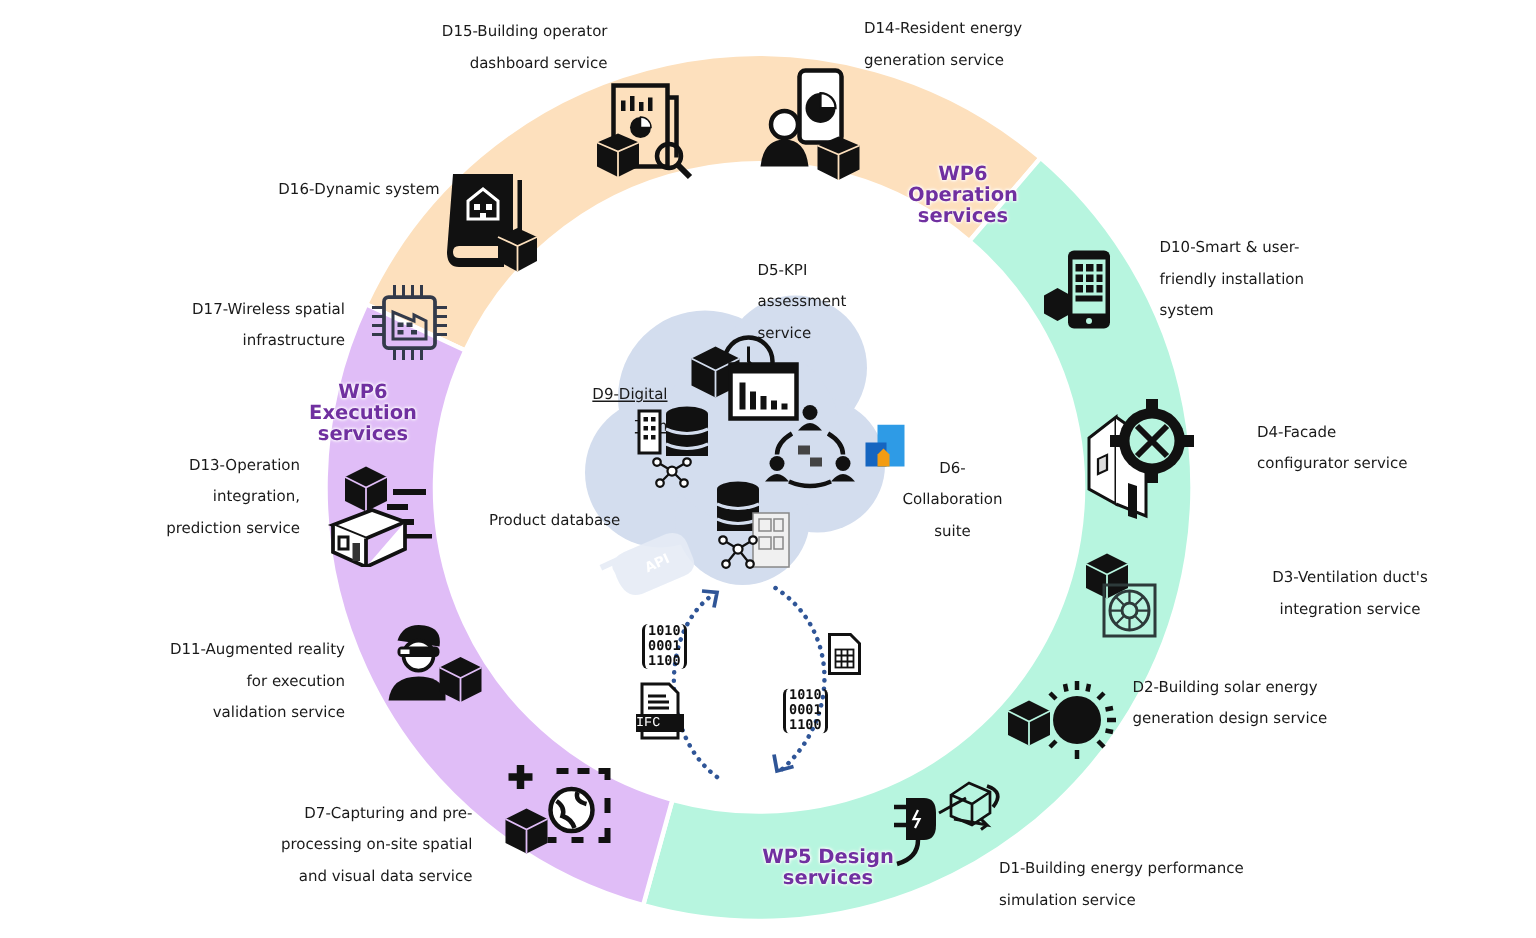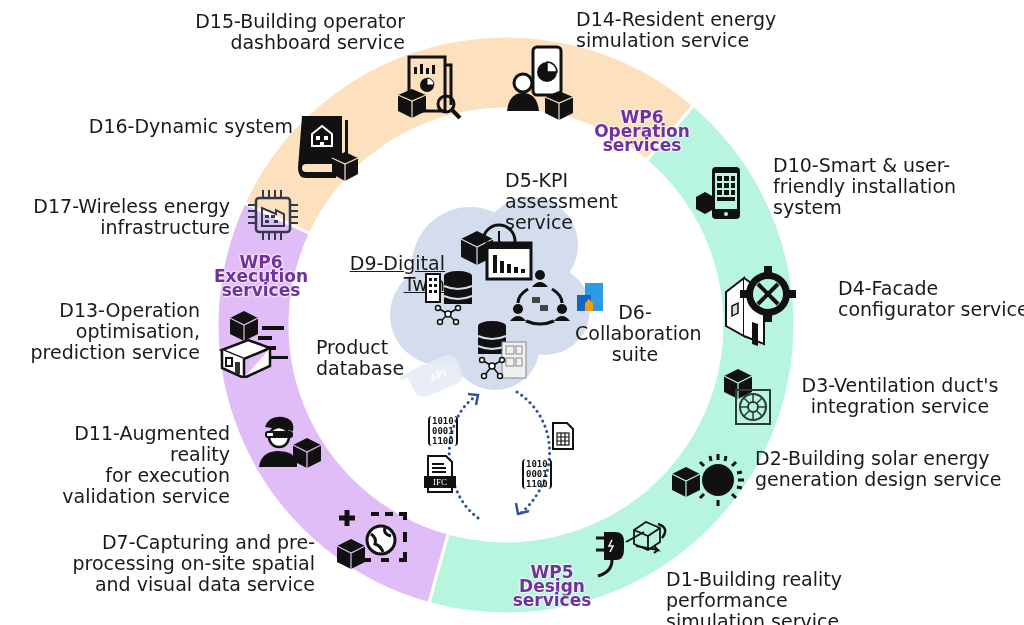--- a/index.html
+++ b/index.html
@@ -1,22 +1,22 @@
 <!DOCTYPE html>
 <html><head>
 <meta charset="utf-8">
 <style>
   html, body { margin:0; padding:0; background:#ffffff; }
   body { width:1024px; height:625px; position:relative; overflow:hidden; font-family:"DejaVu Sans", sans-serif; color:#111; }
   #ring { position:absolute; left:0; top:0; width:1024px; height:625px; }
-  .label { position:absolute; font-family:"DejaVu Sans", sans-serif; font-size:19px; line-height:21px; color:#1a1a1a; white-space:pre-line; }
+  .label { position:absolute; font-family:"DejaVu Sans", sans-serif; font-size:10px; line-height:21px; color:#1a1a1a; white-space:pre-line; }
   .r { text-align:right; }
   .l { text-align:left; }
   .c { text-align:center; }
-  .wp { position:absolute; font-family:"DejaVu Sans", sans-serif; font-weight:bold; font-size:17px; line-height:14px; text-align:center; white-space:pre-line; text-shadow: 0 0 2px #fff, 0 0 2px #fff, 0 0 3px #fff; }
+  .wp { position:absolute; font-family:"DejaVu Sans", sans-serif; font-weight:bold; font-size:13px; line-height:14px; text-align:center; white-space:pre-line; text-shadow: 0 0 2px #fff, 0 0 2px #fff, 0 0 3px #fff; }
   .icon { position:absolute; }
 </style>
 </head>
 <body>
 
 <svg id="ring" viewBox="0 0 1024 625">
 
   <g id="segments">
       <path d="M244.07704954640815 202.86332235693783 A289 289 0 0 1 693.690485967423 105.24267594159102 L646.2807784393196 160.7523114303933 A216 216 0 0 0 310.2375180000836 233.7144554640089 Z" fill="#fde0bd" stroke="#ffffff" stroke-width="3"></path>
       <path d="M693.690485967423 105.24267594159102 A289 289 0 0 1 428.7681093133838 603.4892009772921 L448.2765107670965 533.1441778930625 A216 216 0 0 0 646.2807784393196 160.7523114303933 Z" fill="#b7f5df" stroke="#ffffff" stroke-width="3"></path>
@@ -43,62 +43,62 @@
     <path id="flowRight" d="M517 392 C 560 420, 560 480, 520 514"></path>
   </g>
   <g id="arrowheads" fill="none" stroke-width="2.5" stroke="#2f5597">
     <path d="M468 394 L478 395 L476 405"></path>
     <path d="M516 503 L518 514 L529 511"></path>
   </g>
 </svg>
 
 <div class="wp" style="left: 592px; top: 110px; width: 100px; color: rgb(112, 48, 160);">WP6 Operation
 services</div>
-<div class="wp" style="left: 211px; top: 255px; width: 100px; color: rgb(112, 48, 160);">WP6 Execution
+<div class="wp" style="left: 192px; top: 255px; width: 100px; color: rgb(112, 48, 160);">WP6 Execution
 services</div>
 <div class="wp" style="left: 497px; top: 565px; width: 110px; color: rgb(112, 48, 160);">WP5 Design
 services</div>
 
 <div class="label r" style="left:195px;top:11px;width:210px;">D15-Building operator
 dashboard service</div>
 <div class="label l" style="left:576px;top:9px;width:220px;">D14-Resident energy
-simulation service</div>
+generation service</div>
 <div class="label r" style="left:70px;top:116px;width:223px;">D16-Dynamic system</div>
-<div class="label r" style="left:30px;top:196px;width:200px;">D17-Wireless energy
+<div class="label r" style="left:30px;top:196px;width:200px;">D17-Wireless spatial
 infrastructure</div>
 <div class="label r" style="left:30px;top:300px;width:170px;">D13-Operation
-optimisation,
+integration,
 prediction service</div>
 <div class="label r" style="left:10px;top:423px;width:220px;">D11-Augmented reality
 for execution
 validation service</div>
 <div class="label r" style="left:60px;top:532px;width:255px;">D7-Capturing and pre-
 processing on-site spatial
 and visual data service</div>
 <div class="label l" style="left:773px;top:155px;width:200px;">D10-Smart &amp; user-
 friendly installation
 system</div>
 <div class="label l" style="left:798px;top:278px;width:200px;margin-left:40px;">D4-Facade
 configurator service</div>
 <div class="label l" style="left:790px;top:375px;width:220px;text-align:center;">D3-Ventilation duct's
 integration service</div>
 <div class="label l" style="left:755px;top:448px;width:260px;">D2-Building solar energy
 generation design service</div>
-<div class="label l" style="left:666px;top:569px;width:300px;">D1-Building reality performance
+<div class="label l" style="left:666px;top:569px;width:300px;">D1-Building energy performance
 simulation service</div>
 
 <div class="label l" style="left:505px;top:170px;width:120px;">D5-KPI
 assessment
 service</div>
 <div class="label r" style="left:340px;top:253px;width:105px;text-decoration:underline;">D9-Digital
 Twin</div>
 <div class="label c" style="left:575px;top:302px;width:120px;">D6-
 Collaboration
 suite</div>
-<div class="label l" style="left:316px;top:337px;width:160px;">Product database</div>
+<div class="label l" style="left:326px;top:337px;width:160px;">Product database</div>
 
 <svg class="icon" style="left:396px;top:55px" width="70" height="68" viewBox="0 0 70 68">
   <rect x="13" y="2" width="36" height="54" fill="none" stroke="#111" stroke-width="3"></rect>
   <path d="M49 10 h6 v40" fill="none" stroke="#111" stroke-width="3"></path>
   <rect x="18" y="12" width="3" height="7" fill="#111"></rect>
     <rect x="24" y="9" width="3" height="10" fill="#111"></rect>
     <rect x="30" y="13" width="3" height="6" fill="#111"></rect>
     <rect x="36" y="10" width="3" height="9" fill="#111"></rect>
   <circle cx="31" cy="30" r="7" fill="#111"></circle>
     <path d="M31 23 a7 7 0 0 1 7 7 h-7z" fill="#fff" stroke="#111"></path>
@@ -325,14 +325,14 @@
       <rect x="6" y="12" width="12" height="12" fill="none"></rect>
       <path d="M6 16 h12 M6 20 h12 M10 12 v12 M14 12 v12"></path>
     </g>
 </svg>
 <div class="icon" style="left:424px;top:454px;width:32px;height:40px;">
   <svg width="32" height="40" viewBox="0 0 32 40" style="position:absolute;left:0;top:0">
     <path d="M4 2 h18 l6 6 v30 h-24z" fill="#fff" stroke="#111" stroke-width="2"></path>
     <path d="M8 10 h12 M8 14 h14 M8 18 h14" stroke="#111" stroke-width="2"></path>
     <rect x="0" y="22" width="32" height="12" fill="#111"></rect>
   </svg>
-  <span style="position:absolute;left:0;top:22px;width:32px;text-align:center;color:#fff;font-size:9px;line-height:12px;font-family:Liberation Serif, serif;">IFC</span>
+  <span style="position:absolute;left:0;top:22px;width:32px;color:#fff;font-size:9px;line-height:12px;font-family:Liberation Mono, monospace;">IFC</span>
 </div>
 
 </body></html>

